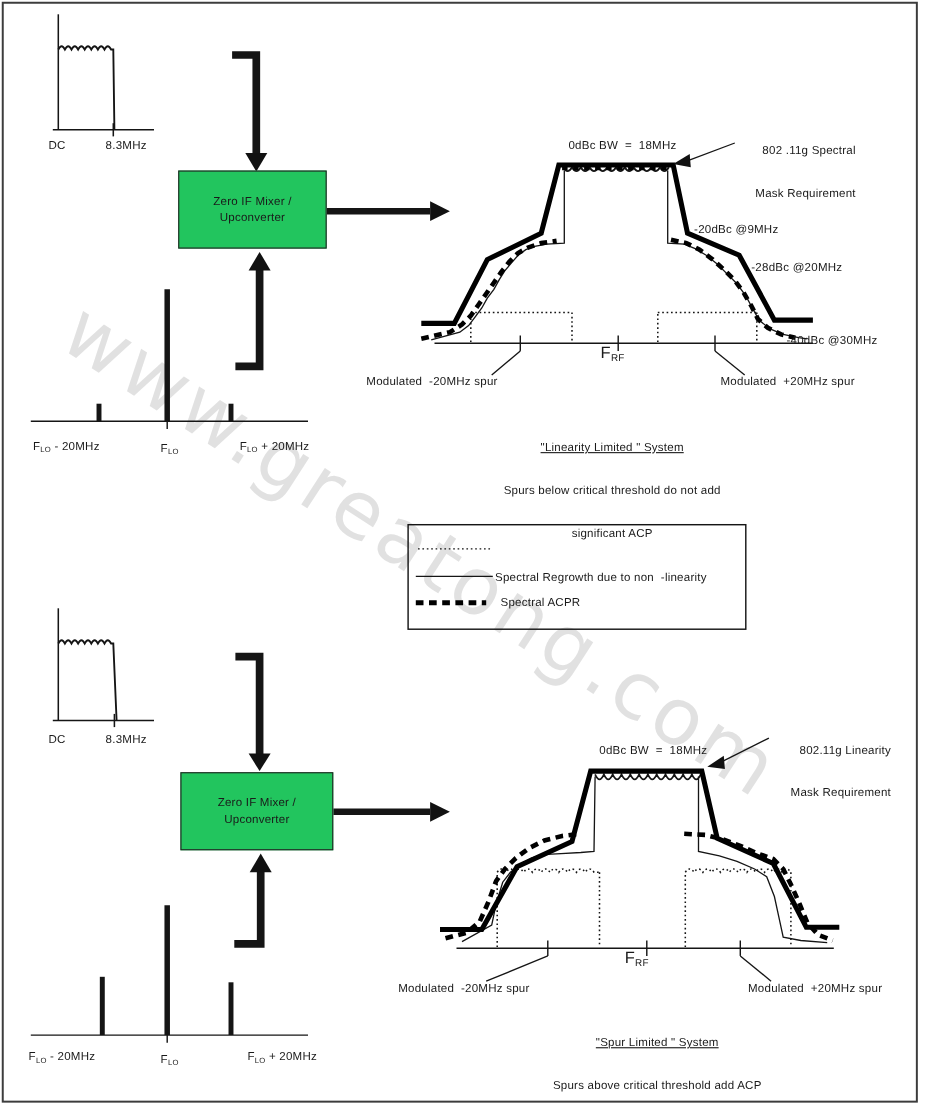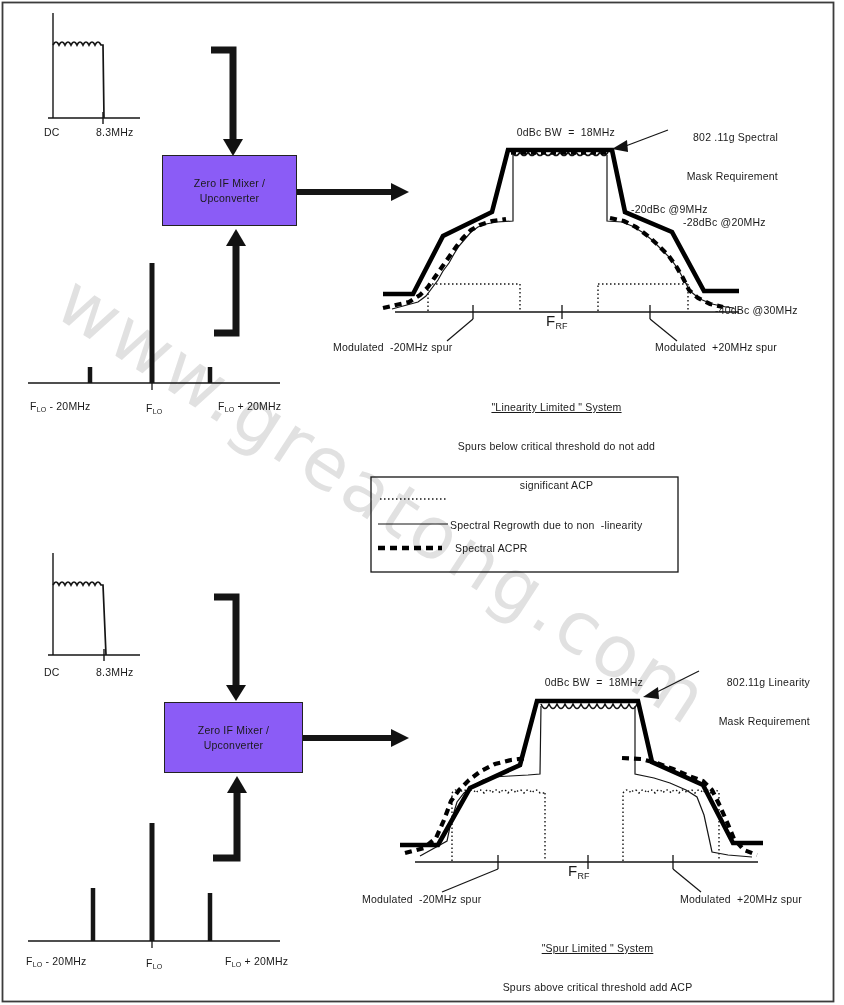--- a/index.html
+++ b/index.html
@@ -7,21 +7,21 @@
         font-family:"Liberation Sans",sans-serif;color:#1a1a1a;}
   #wm{position:absolute;left:88px;top:258px;z-index:0;font-size:72px;letter-spacing:4px;
       color:#c9c9c9;opacity:.55;transform:rotate(33deg);transform-origin:left top;
       font-family:"DejaVu Sans",sans-serif;white-space:pre;}
   svg{position:absolute;left:0;top:0;z-index:1;}
   .lbl{position:absolute;z-index:2;font-size:10.5px;letter-spacing:.2px;white-space:pre;line-height:12px;}
   .ctr{text-align:right;}
   .sub{font-size:7px;position:relative;top:2px;}
   .frf{font-size:15px;}
   .frf .sub{font-size:9px;top:3px;}
-  .mixerbox{position:absolute;z-index:2;box-sizing:border-box;border:1.6px solid #222;background:#8b5cf6;
+  .mixerbox{position:absolute;z-index:2;box-sizing:border-box;border:1.6px solid #222;background:#22c55e;
             display:flex;flex-direction:column;align-items:center;justify-content:center;
             font-size:10.5px;line-height:15px;letter-spacing:.2px;}
   .caption{position:absolute;z-index:2;text-align:center;font-size:10.5px;line-height:13px;letter-spacing:.2px;white-space:pre;}
   .caption .t{text-decoration:underline;}
   .legendlbl{position:absolute;z-index:2;font-size:10.5px;line-height:12.5px;letter-spacing:.2px;white-space:pre;}
 </style>
 </head>
 <body>
 
 <div id="page">
@@ -160,21 +160,21 @@
   <div class="lbl" style="left:30px;top:400px;"><span>F</span><span class="sub">LO</span><span> - 20MHz</span></div>
   <div class="lbl" style="left:146px;top:402px;"><span>F</span><span class="sub">LO</span></div>
   <div class="lbl" style="left:218px;top:400px;"><span>F</span><span class="sub">LO</span><span> + 20MHz</span></div>
 
   <div class="lbl ctr" style="left:500px;top:126px;width:115px;">0dBc BW  =  18MHz</div>
   <div class="lbl ctr" style="left:656px;top:105px;width:122px;line-height:13px;">
     <div>802 .11g Spectral</div>
     <div>Mask Requirement</div>
   </div>
   <div class="lbl" style="left:631px;top:203px;">-20dBc @9MHz</div>
-  <div class="lbl" style="left:683px;top:216px;">-28dBc @20MHz</div>
+  <div class="lbl" style="left:683px;top:237px;">-28dBc @20MHz</div>
   <div class="lbl" style="left:715px;top:282px;margin-top:22px;">-40dBc @30MHz</div>
 
   <div class="lbl frf" style="left:546px;top:315px;"><span>F</span><span class="sub">RF</span></div>
 
   <div class="lbl" style="left:333px;top:341px;">Modulated  -20MHz spur</div>
   <div class="lbl" style="left:655px;top:341px;">Modulated  +20MHz spur</div>
 
   <div class="caption" style="left:414px;top:375px;width:285px;">
     <div class="t">"Linearity Limited " System</div>
     <div>Spurs below critical threshold do not add</div>

